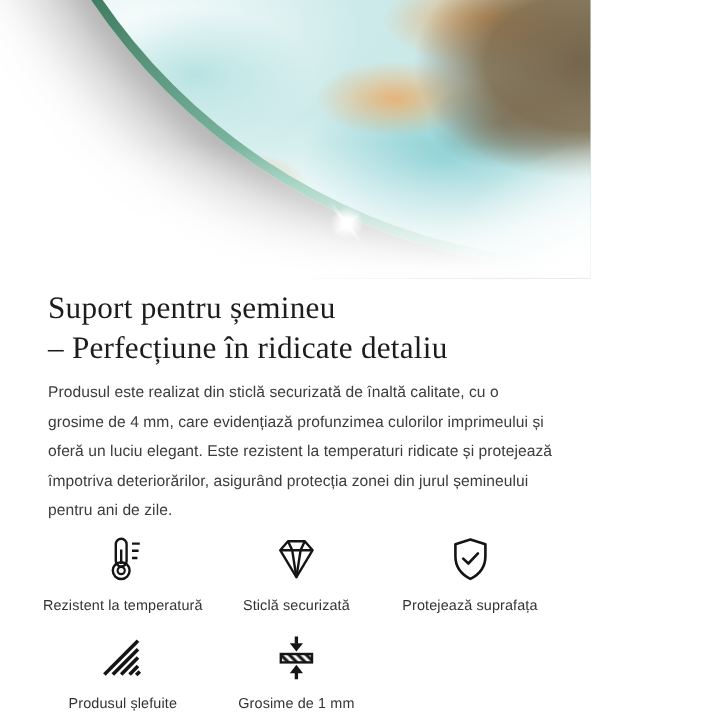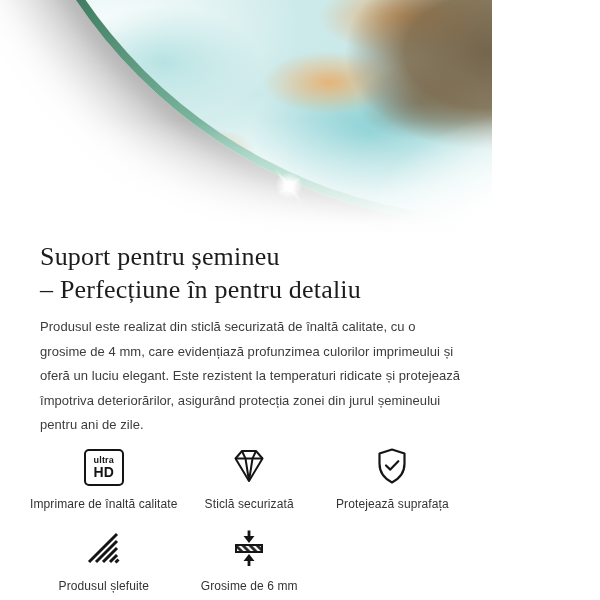--- a/index.html
+++ b/index.html
@@ -148,37 +148,42 @@
   <div class="hero">
     <div class="glass-edge"></div>
     <div class="glass-face"></div>
     <div class="hero-fade"></div>
     <div class="sparkle"></div>
   </div>
 
   <div class="content">
     <h1 class="title">
       <div>Suport pentru șemineu</div>
-      <div>– Perfecțiune în pentru detaliu</div>
+      <div>– Perfecțiune în ridicate detaliu</div>
     </h1>
     <p class="desc">Produsul este realizat din sticlă securizată de înaltă calitate, cu o grosime de 4 mm, care evidențiază profunzimea culorilor imprimeului și oferă un luciu elegant. Este rezistent la temperaturi ridicate și protejează împotriva deteriorărilor, asigurând protecția zonei din jurul șemineului pentru ani de zile.</p>
   </div>
 
   <div class="features">
 
-
-    <div class="feature">
-      <div class="feature-icon">
-        <div class="uhd-box">
-          <span class="uhd-top">ultra</span>
-          <span class="uhd-bottom">HD</span>
-        </div>
-      </div>
-      <div class="feature-label">Imprimare de înaltă calitate</div>
-    </div>
+    <div class="feature">
+      <div class="feature-icon">
+        <svg width="40" height="40" viewBox="0 0 40 40" fill="none" stroke="#151515" stroke-width="2">
+          <rect x="14.5" y="3" width="9" height="23" rx="4.5"></rect>
+          <line x1="19" y1="12" x2="19" y2="24"></line>
+          <circle cx="19" cy="29.5" r="7"></circle>
+          <circle cx="19" cy="29.5" r="3" stroke-width="1.8"></circle>
+          <line x1="28" y1="7" x2="34.5" y2="7"></line>
+          <line x1="28" y1="13" x2="33.5" y2="13"></line>
+          <line x1="28" y1="19" x2="32.5" y2="19"></line>
+        </svg>
+      </div>
+      <div class="feature-label">Rezistent la temperatură</div>
+    </div>
+
 
     <div class="feature">
       <div class="feature-icon">
         <svg width="40" height="40" viewBox="0 0 40 40" fill="none" stroke="#151515" stroke-width="2">
           <path d="M13 5 H27 L33.5 12.5 L20 35 L6.5 12.5 Z" stroke-linejoin="round"></path>
           <path d="M6.5 12.5 H33.5"></path>
           <path d="M13 5 L16.5 12.5 L20 35"></path>
           <path d="M27 5 L23.5 12.5 L20 35"></path>
         </svg>
       </div>
@@ -216,17 +221,17 @@
               <line x1="2.5" y1="0" x2="2.5" y2="5" stroke="#151515" stroke-width="2.6"></line>
             </pattern>
           </defs>
           <line x1="20" y1="2.5" x2="20" y2="8.5" stroke="#151515" stroke-width="2.8"></line>
           <polygon points="14.5,8 25.5,8 20,15" fill="#151515"></polygon>
           <rect x="7" y="17" width="26" height="7" fill="url(#hatch)" stroke="#151515" stroke-width="2"></rect>
           <polygon points="14.5,33 25.5,33 20,26" fill="#151515"></polygon>
           <line x1="20" y1="32.5" x2="20" y2="38" stroke="#151515" stroke-width="2.8"></line>
         </svg>
       </div>
-      <div class="feature-label">Grosime de 6 mm</div>
+      <div class="feature-label">Grosime de 1 mm</div>
     </div>
 
   </div>
 </div>
 
 </body></html>

